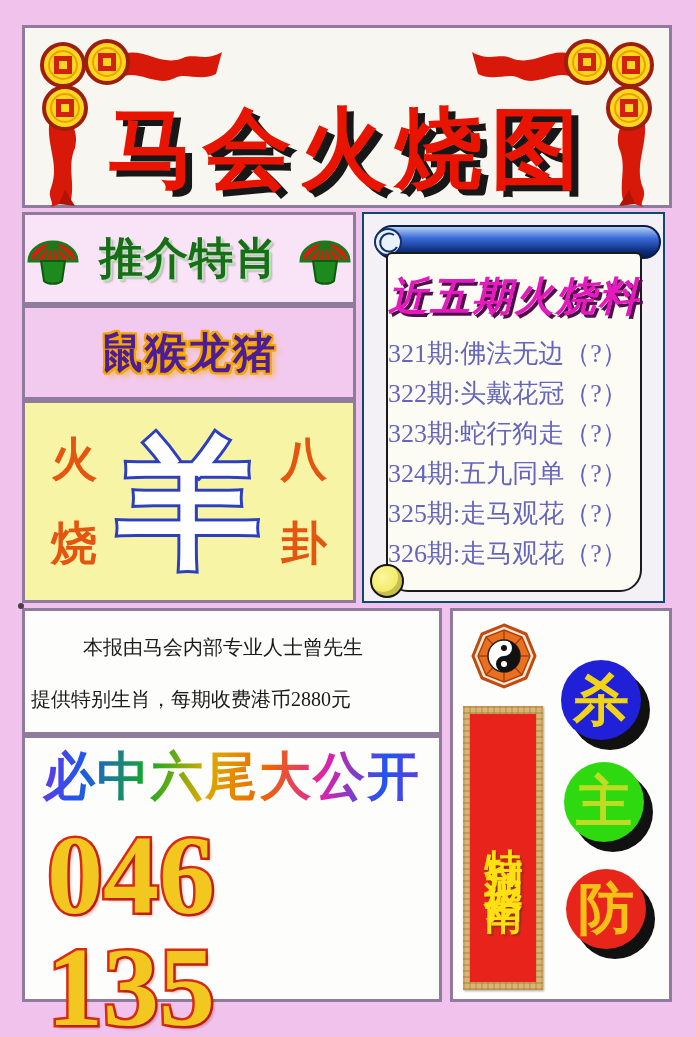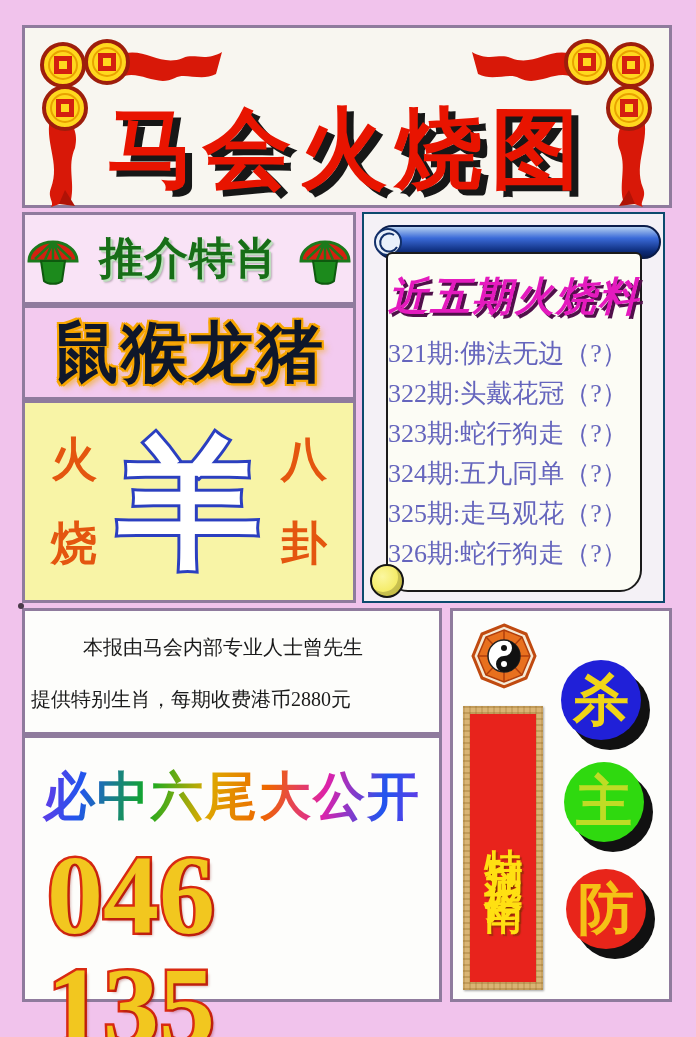--- a/index.html
+++ b/index.html
@@ -20,21 +20,21 @@
   
   .rec-box{left:22px;top:212px;width:334px;height:93px;background:#F9E3F6;
     display:flex;align-items:center;justify-content:space-between;gap:4px;}
   .rec-title{font-size:44px;font-weight:900;color:#176E17;letter-spacing:1px;
     text-shadow:2px 2px 0 #BEE0BE, 3px 3px 2px rgba(0,0,0,.25);}
   .mushroom{width:56px;height:56px;flex:0 0 auto;}
 
   .zodiac-box{left:22px;top:305px;width:334px;height:95px;background:#F3CAEF;
     display:flex;align-items:center;justify-content:center;}
   .zodiac-text{font-family:"Liberation Serif","DejaVu Serif",serif;font-weight:900;
-    font-size:66px;color:#0f172a;letter-spacing:2px;
+    font-size:42px;color:#4c1d95;letter-spacing:2px;
     text-shadow:2px 0 0 #F7A600,-2px 0 0 #F7A600,0 2px 0 #F7A600,0 -2px 0 #F7A600,
       2px 2px 0 #F7A600,-2px -2px 0 #F7A600,2px -2px 0 #F7A600,-2px 2px 0 #F7A600,
       4px 4px 6px rgba(240,170,0,.7);}
 
   .fire-box{left:22px;top:400px;width:334px;height:203px;background:#F8F4A6;
     display:flex;align-items:center;justify-content:space-between;padding:0 26px;}
   .v-col{display:flex;flex-direction:column;gap:38px;
     font-family:"Liberation Serif","DejaVu Serif",serif;font-weight:900;
     font-size:46px;color:#E4560F;line-height:1;}
   .big-goat{font-weight:900;font-size:142px;line-height:1;color:#FFFFFF;
@@ -61,21 +61,21 @@
 
   
   .notice-box{left:22px;top:608px;width:420px;height:127px;background:#FDFDFB;
     padding-top:10px;}
   .notice-line{font-family:"Liberation Serif","DejaVu Serif",serif;font-size:20px;
     line-height:52px;color:#1a1a1a;padding:0 6px;white-space:nowrap;}
   .notice-line.indent{padding-left:58px;}
 
   
   .tails-box{left:22px;top:735px;width:420px;height:267px;background:#FDFDFB;}
-  .rainbow{margin-top:30px;text-align:center;font-weight:900;font-size:52px;line-height:1.1;
+  .rainbow{margin-top:10px;text-align:center;font-weight:900;font-size:52px;line-height:1.1;
     letter-spacing:2px;font-family:"DejaVu Sans","Liberation Sans",sans-serif;
     background:linear-gradient(100deg,#8A2BE2 0%,#2255EE 14%,#11AA22 30%,#DDAA00 44%,
       #EE6600 58%,#DD22AA 72%,#2255EE 86%,#8A2BE2 100%);
     -webkit-background-clip:text;background-clip:text;color:transparent;}
   .numbers{display:flex;justify-content:space-between;padding:14px 22px 0 22px;flex-direction:column;}
   .numbers span{font-family:"Liberation Serif","DejaVu Serif",serif;font-weight:900;
     font-size:112px;line-height:1;color:#F2C71F;
     -webkit-text-stroke:5px #D92A12;paint-order:stroke fill;
     text-shadow:3px 3px 3px rgba(130,10,10,.35);}
 
@@ -202,21 +202,21 @@
       <path d="M24,12 a9,9 0 1 0 3,12" fill="none" stroke="#12306A" stroke-width="2"></path>
     </svg>
     <div class="paper">
       <div class="scroll-title">近五期火烧料</div>
       <div class="entries">
         <div class="entry">321期:佛法无边（?）</div>
         <div class="entry">322期:头戴花冠（?）</div>
         <div class="entry">323期:蛇行狗走（?）</div>
         <div class="entry">324期:五九同单（?）</div>
         <div class="entry">325期:走马观花（?）</div>
-        <div class="entry">326期:蛇行狗走（?）</div>
+        <div class="entry">326期:走马观花（?）</div>
       </div>
     </div>
     <div class="curl"></div>
   </div>
 
   <div class="box notice-box">
     <div class="notice-line indent">本报由马会内部专业人士曾先生</div>
     <div class="notice-line">提供特别生肖，每期收费港币2880元</div>
   </div>
 

